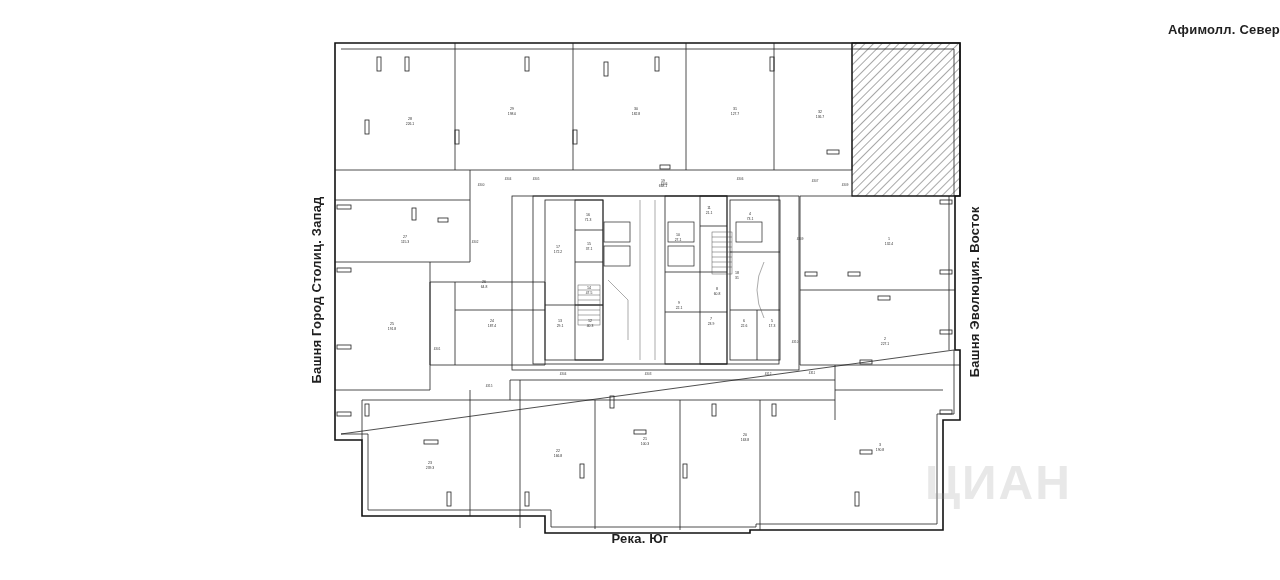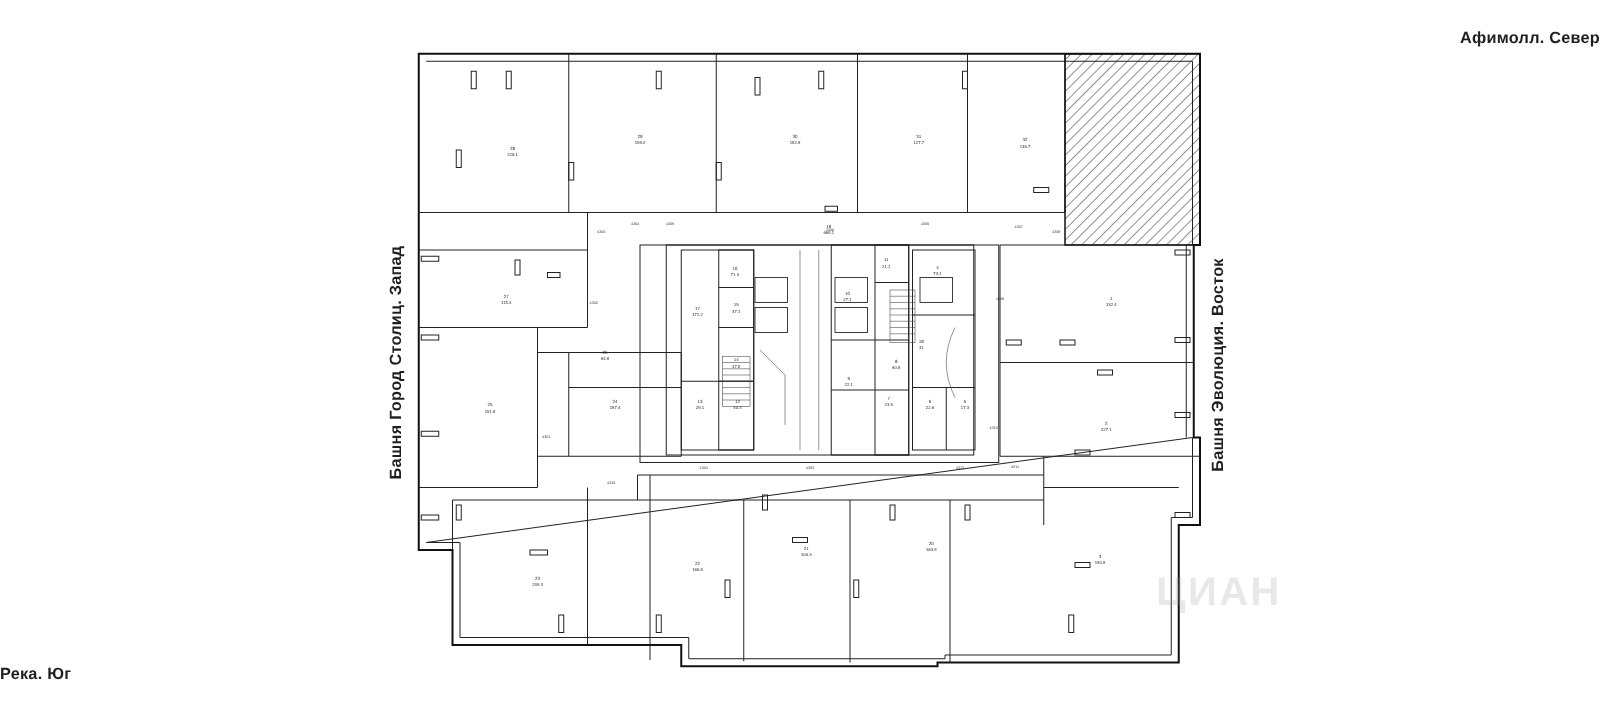--- a/index.html
+++ b/index.html
@@ -33,39 +33,39 @@
   #label-north {
     left: 0;
     top: 22px;
     width: 1280px;
     text-align: right;
   }
   #label-south {
     left: 0;
     top: 531px;
     width: 1280px;
-    text-align: left;
+    text-align: center;
   }
   #label-west {
     left: 316px;
     top: 290px;
     transform: translate(-50%, -50%) rotate(-90deg);
     transform-origin: center center;
   }
   #label-east {
     left: 974px;
     top: 292px;
     transform: translate(-50%, -50%) rotate(-90deg);
     transform-origin: center center;
   }
   #watermark {
     position: absolute;
     left: 925px;
     top: 455px;
-    font-size: 32px;
+    font-size: 48px;
     font-weight: bold;
     color: rgba(150, 150, 150, 0.22);
     letter-spacing: 2px;
     user-select: none;
     white-space: nowrap;
   }
   .room-num {
     font-size: 3.6px;
     fill: #2b2b2b;
     font-family: "Liberation Sans", sans-serif;

